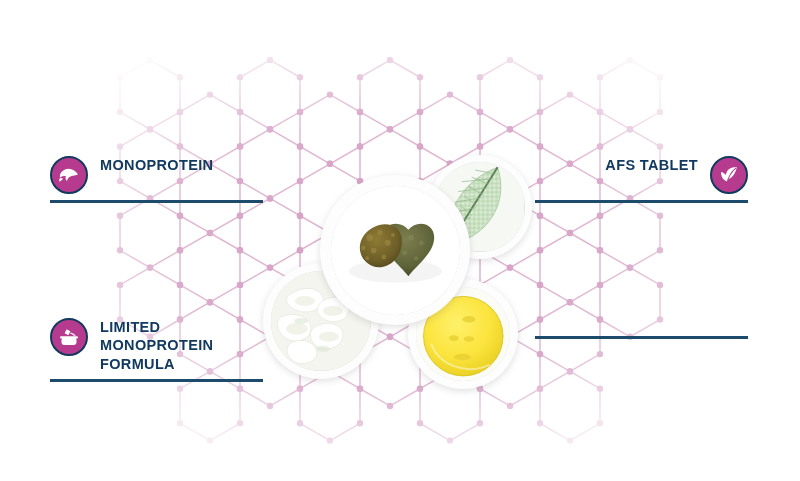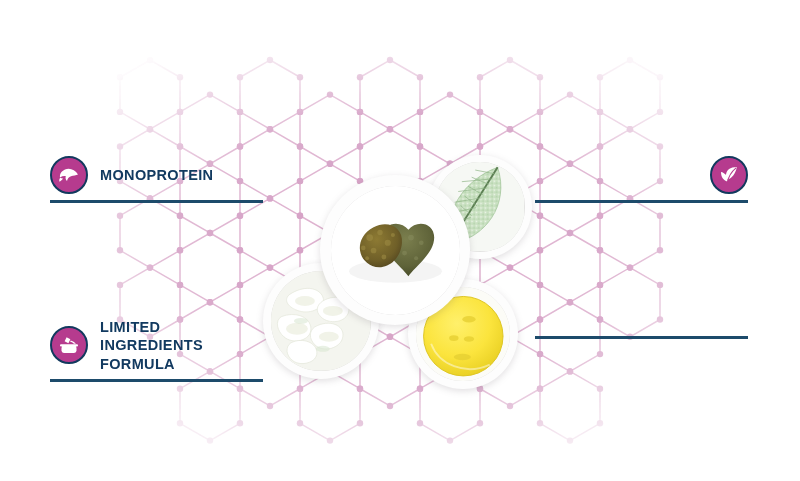--- a/index.html
+++ b/index.html
@@ -84,21 +84,20 @@
     z-index: 4;
   }
   .b-kibble .inner {
     background: radial-gradient(circle at 42% 36%, #ffffff 0%, #fafafa 58%, #f1f1f1 100%);
   }
 
   
   .feature { position: absolute; }
   .feature-row {
     display: flex;
-    align-items: center;
   }
   .feature.left .feature-row { justify-content: flex-start; }
   .feature.right .feature-row { justify-content: flex-end; }
 
   .badge {
     width: 38px;
     height: 38px;
     border-radius: 50%;
     background: #b63b8e;
     border: 2px solid #12395e;
@@ -364,28 +363,29 @@
     <div class="feature-row">
       <div class="badge">
         <svg width="24" height="24" viewBox="0 0 24 24">
           <rect x="4.5" y="12.5" width="15" height="7.5" rx="2.4" fill="#ffffff"></rect>
           <rect x="3" y="11.2" width="18" height="2.3" rx="1.1" fill="#ffffff"></rect>
           <path d="M9.6 4.2 L13.4 6.2 L11.4 10.2 L7.6 8.2 Z" fill="#ffffff"></path>
           <path d="M13.8 7.4 C16.4 8.2 18 9.4 19 10.8 L16.8 10.8 C16 9.8 15 9.1 13 8.6 Z" fill="#ffffff"></path>
         </svg>
       </div>
       <div class="feature-label">LIMITED
-INGREDIENTS
+MONOPROTEIN
 FORMULA</div>
     </div>
     <div class="rule"></div>
   </div>
 
   <div class="feature right" id="feature-afs">
     <div class="feature-row">
+      <div class="feature-label">AFS TABLET</div>
       <div class="badge">
         <svg width="24" height="24" viewBox="0 0 24 24">
           <path d="M20 4 C13 4 9.5 7 9 11.5 C8.8 13.6 9.6 15.4 11 16.4 C14.8 15 18.2 11.4 20 4 Z" fill="#ffffff"></path>
           <path d="M4 9 C4 14 6.4 17.4 10.4 18.4 C11 16 10.2 13.4 8.6 11.6 C7.4 10.2 5.8 9.3 4 9 Z" fill="#ffffff"></path>
           <path d="M19.4 4.6 C14 9 11.4 13.2 10.4 19.6" stroke="#b63b8e" stroke-width="1.1" fill="none"></path>
         </svg>
       </div>
     </div>
     <div class="rule"></div>
   </div>

